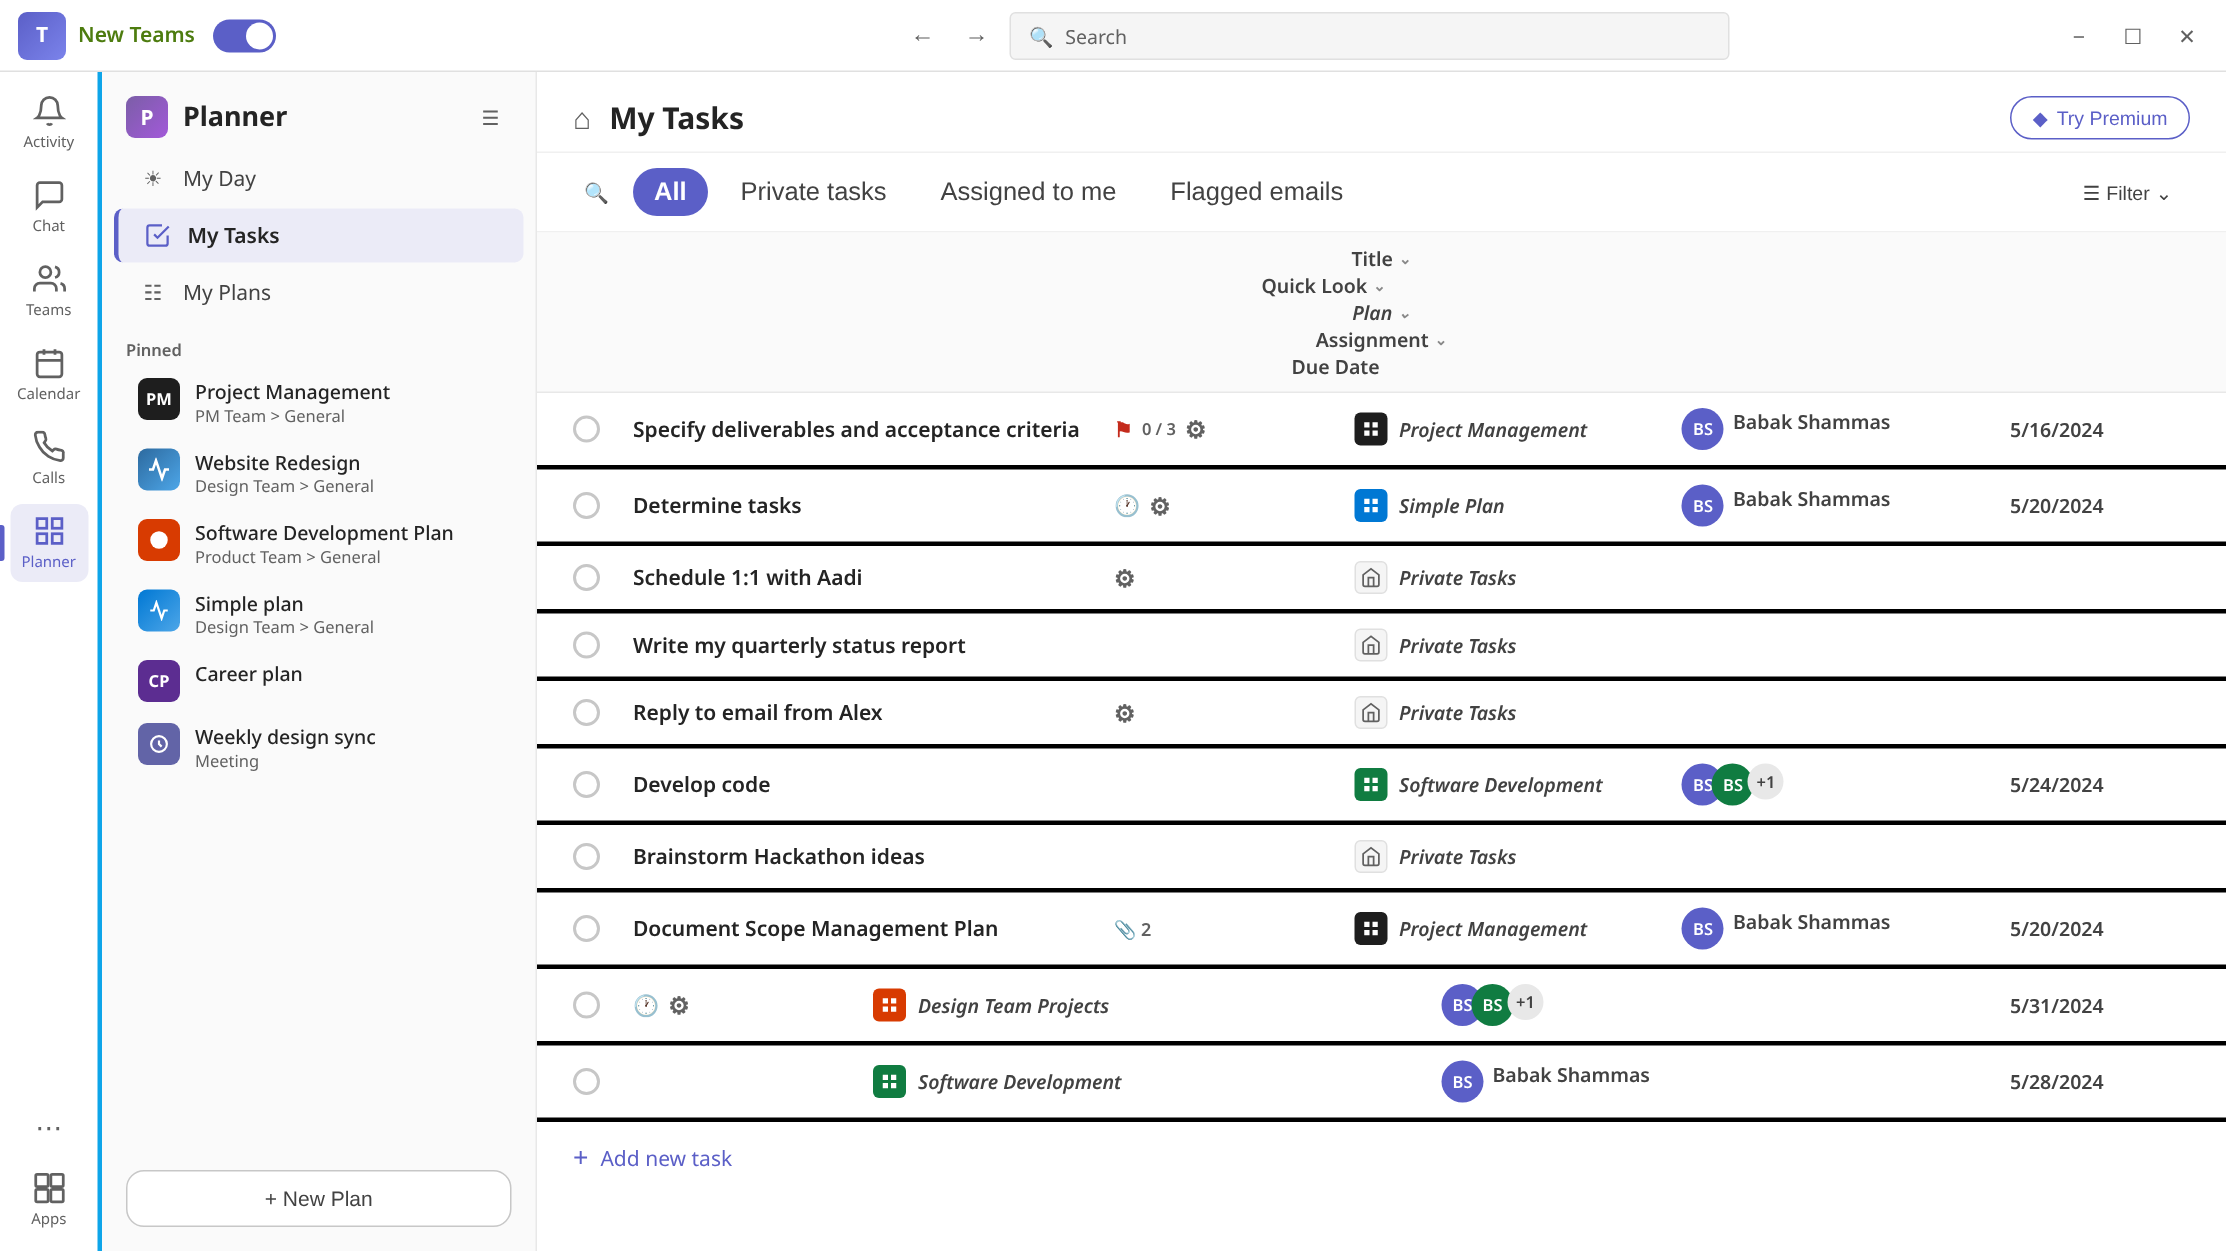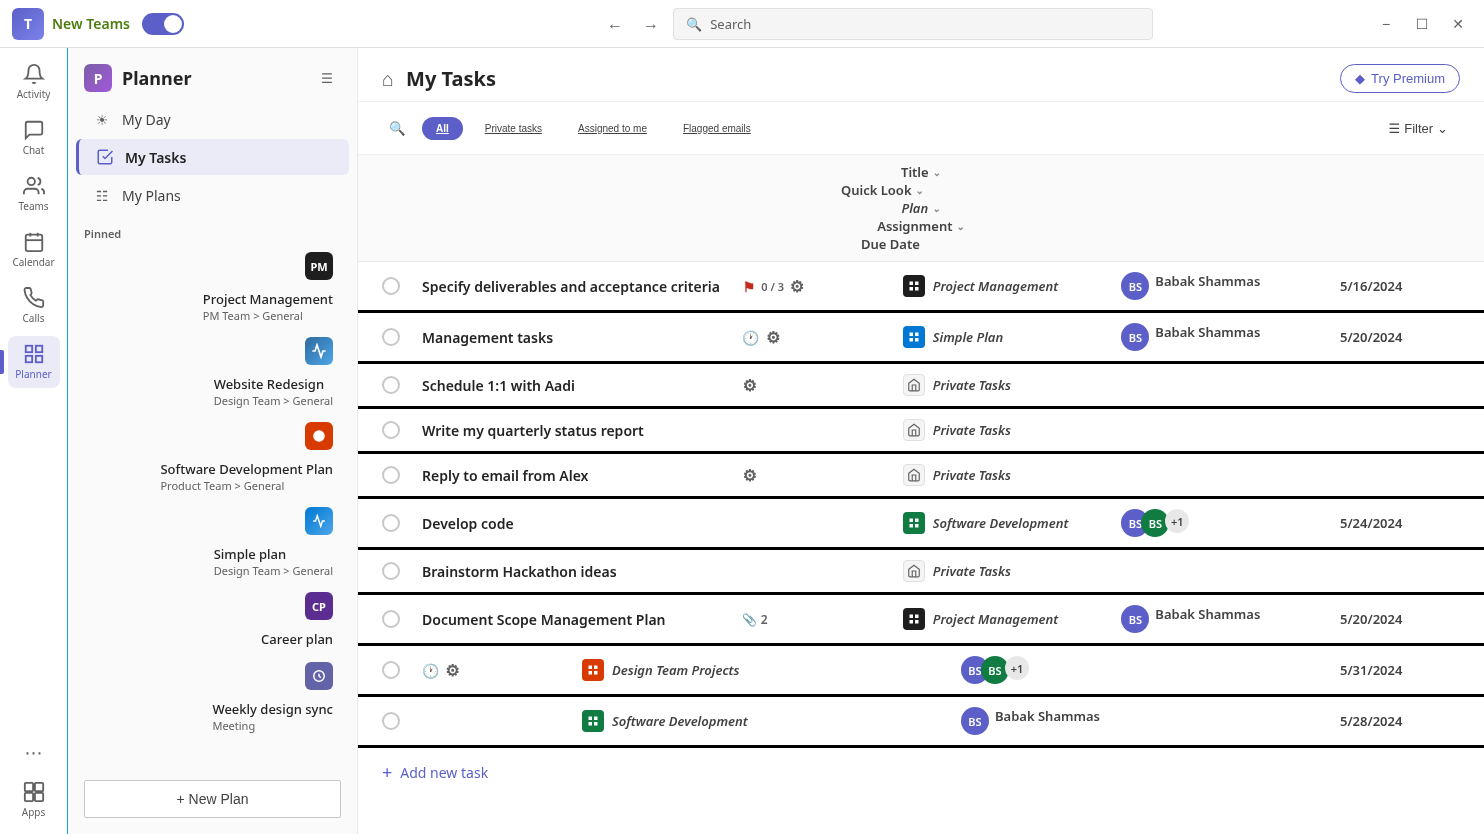--- a/index.html
+++ b/index.html
@@ -19,60 +19,60 @@
     .nav-btn { width: 28px; height: 28px; border: none; background: none; cursor: pointer; color: #616161; font-size: 16px; display: flex; align-items: center; justify-content: center; border-radius: 4px; }
     .search-bar { width: 480px; height: 32px; background: #f5f5f5; border: 1px solid #e0e0e0; border-radius: 4px; display: flex; align-items: center; padding: 0 12px; gap: 8px; }
     .search-bar span { color: #616161; font-size: 13px; }
     .titlebar-right { display: flex; align-items: center; gap: 8px; width: 100px; justify-content: flex-end; }
     .win-btn { width: 46px; height: 32px; border: none; background: none; cursor: pointer; color: #616161; font-size: 14px; display: flex; align-items: center; justify-content: center; }
 
     
     .main-layout { display: flex; flex: 1; overflow: hidden; }
 
     
-    .icon-nav { width: 68px; background: #fff; border-right: 1px solid #0ea5e9; display: flex; flex-direction: column; align-items: center; padding: 8px 0; gap: 4px; }
+    .icon-nav { width: 68px; background: #fff; border-right: 3px solid #0ea5e9; display: flex; flex-direction: column; align-items: center; padding: 8px 0; gap: 4px; }
     .icon-nav-item { width: 52px; height: 52px; display: flex; flex-direction: column; align-items: center; justify-content: center; gap: 2px; cursor: pointer; border-radius: 8px; position: relative; }
     .icon-nav-item.active { background: #ebebf7; }
     .icon-nav-item.active::before { content: ''; position: absolute; left: -8px; top: 50%; transform: translateY(-50%); width: 4px; height: 24px; background: #5b5fc7; border-radius: 0 2px 2px 0; }
     .icon-nav-item svg { width: 22px; height: 22px; }
     .icon-nav-label { font-size: 10px; color: #616161; }
     .icon-nav-item.active .icon-nav-label { color: #5b5fc7; }
     .icon-nav-spacer { flex: 1; }
     .icon-nav-dots { font-size: 18px; color: #616161; cursor: pointer; width: 52px; height: 36px; display: flex; align-items: center; justify-content: center; }
 
     
     .sidebar { width: 290px; background: #fafafa; border-right: 1px solid #e8e8e8; display: flex; flex-direction: column; padding: 0; overflow-y: auto; }
     .sidebar-header { display: flex; align-items: center; padding: 16px 16px 8px; gap: 10px; }
     .planner-icon { width: 28px; height: 28px; background: linear-gradient(135deg, #7b5ea7 0%, #a259d9 100%); border-radius: 6px; display: flex; align-items: center; justify-content: center; color: white; font-size: 14px; font-weight: bold; }
     .sidebar-title { font-size: 18px; font-weight: 700; color: #242424; flex: 1; }
     .sidebar-collapse-btn { width: 28px; height: 28px; border: none; background: none; cursor: pointer; color: #616161; display: flex; align-items: center; justify-content: center; border-radius: 4px; }
     .sidebar-nav-item { display: flex; align-items: center; gap: 10px; padding: 8px 16px; cursor: pointer; border-radius: 6px; margin: 1px 8px; font-size: 14px; color: #424242; }
     .sidebar-nav-item.active { background: #ebebf7; font-weight: 600; color: #242424; border-left: 3px solid #5b5fc7; }
     .sidebar-nav-icon { width: 20px; height: 20px; display: flex; align-items: center; justify-content: center; color: #616161; }
     .sidebar-nav-item.active .sidebar-nav-icon { color: #5b5fc7; }
     .sidebar-section-label { font-size: 11px; font-weight: 600; color: #616161; padding: 12px 16px 4px; text-transform: none; }
-    .pinned-item { display: flex; align-items: flex-end; gap: 10px; padding: 6px 16px; cursor: pointer; border-radius: 6px; margin: 1px 8px; flex-direction: column; }
+    .pinned-item { display: flex; align-items: flex-start; gap: 10px; padding: 6px 16px; cursor: pointer; border-radius: 6px; margin: 1px 8px; }
     .pinned-icon { width: 28px; height: 28px; border-radius: 6px; display: flex; align-items: center; justify-content: center; color: white; font-weight: bold; font-size: 11px; flex-shrink: 0; }
     .pinned-info { display: flex; flex-direction: column; }
     .pinned-name { font-size: 13px; font-weight: 500; color: #242424; }
     .pinned-sub { font-size: 11px; color: #616161; }
-    .new-plan-btn { margin: 12px 16px 16px; padding: 10px; border: 1px solid #c7c7c7; border-radius: 2px; background: white; cursor: pointer; display: flex; align-items: center; justify-content: center; gap: 6px; font-size: 14px; color: #424242; }
+    .new-plan-btn { margin: 12px 16px 16px; padding: 10px; border: 1px solid #c7c7c7; border-radius: 12px; background: white; cursor: pointer; display: flex; align-items: center; justify-content: center; gap: 6px; font-size: 14px; color: #424242; }
 
     
     .main-content { flex: 1; background: #fff; display: flex; flex-direction: column; overflow: hidden; }
     .main-header { display: flex; align-items: center; padding: 16px 24px 8px; gap: 12px; border-bottom: 1px solid #f0f0f0; }
     .main-header-icon { color: #616161; font-size: 20px; }
     .main-title { font-size: 20px; font-weight: 700; color: #242424; flex: 1; }
     .try-premium-btn { display: flex; align-items: center; gap: 6px; padding: 6px 14px; border: 1px solid #5b5fc7; border-radius: 20px; color: #5b5fc7; font-size: 13px; cursor: pointer; background: none; }
     .diamond-icon { color: #5b5fc7; }
 
     
     .filter-bar { display: flex; align-items: center; padding: 10px 24px; gap: 8px; border-bottom: 1px solid #f0f0f0; }
     .search-icon-btn { width: 32px; height: 32px; border: none; background: none; cursor: pointer; color: #616161; display: flex; align-items: center; justify-content: center; border-radius: 4px; }
-    .filter-tab { padding: 6px 14px; border-radius: 20px; font-size: 10px; cursor: pointer; border: none; background: none; color: #424242; text-decoration: underline; }
+    .filter-tab { padding: 6px 14px; border-radius: 20px; font-size: 17px; cursor: pointer; border: none; background: none; color: #424242; }
     .filter-tab.active { background: #5b5fc7; color: white; font-weight: 600; }
     .filter-btn { margin-left: auto; display: flex; align-items: center; gap: 4px; padding: 6px 12px; border: none; background: none; cursor: pointer; color: #424242; font-size: 13px; border-radius: 4px; }
 
     
     .task-table { flex: 1; overflow-y: auto; }
     .task-table-header { display: flex; align-items: center; padding: 8px 24px; border-bottom: 1px solid #e8e8e8; background: #fafafa; flex-direction: column; }
     .col-check { width: 40px; flex-shrink: 0; }
     .col-title { flex: 2.2; font-size: 13px; font-weight: 600; color: #424242; display: flex; align-items: center; gap: 4px; cursor: pointer; }
     .col-quicklook { width: 160px; flex-shrink: 0; font-size: 13px; font-weight: 600; color: #424242; display: flex; align-items: center; gap: 4px; cursor: pointer; }
     .col-plan { flex: 1.5; font-size: 13px; font-weight: 600; color: #424242; display: flex; align-items: center; gap: 4px; cursor: pointer; font-style: italic; }
@@ -362,21 +362,21 @@
     <div class="avatar" style="background:#5b5fc7">BS</div>
     <span style="margin-left:6px;font-size:13px;color:#424242;">Babak Shammas</span>
   </div>
     </div>
     <div class="task-duedate col-duedate">5/16/2024</div>
   </div>
           <div class="task-row">
     <div class="task-checkbox col-check">
       <div class="checkbox-circle"></div>
     </div>
-    <div class="task-title col-title">Management tasks</div>
+    <div class="task-title col-title">Determine tasks</div>
     <div class="task-quicklook col-quicklook">
               <span class="quick-icon">🕐</span>
               <span class="quick-icon" style="font-size:16px;">⚙</span>
             </div>
     <div class="task-plan col-plan">
       <div class="plan-icon" style="background:#0078d4;">
     <svg width="12" height="12" viewBox="0 0 24 24" fill="white">
                   <rect x="3" y="3" width="7" height="7"></rect>
                   <rect x="14" y="3" width="7" height="7"></rect>
                   <rect x="3" y="14" width="7" height="7"></rect>

